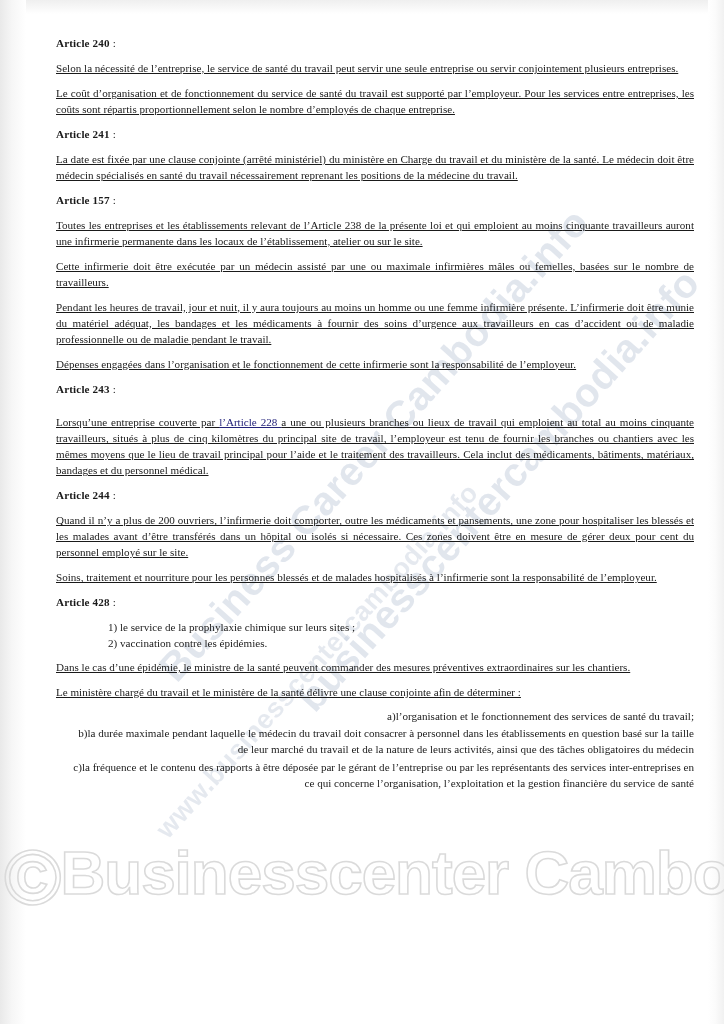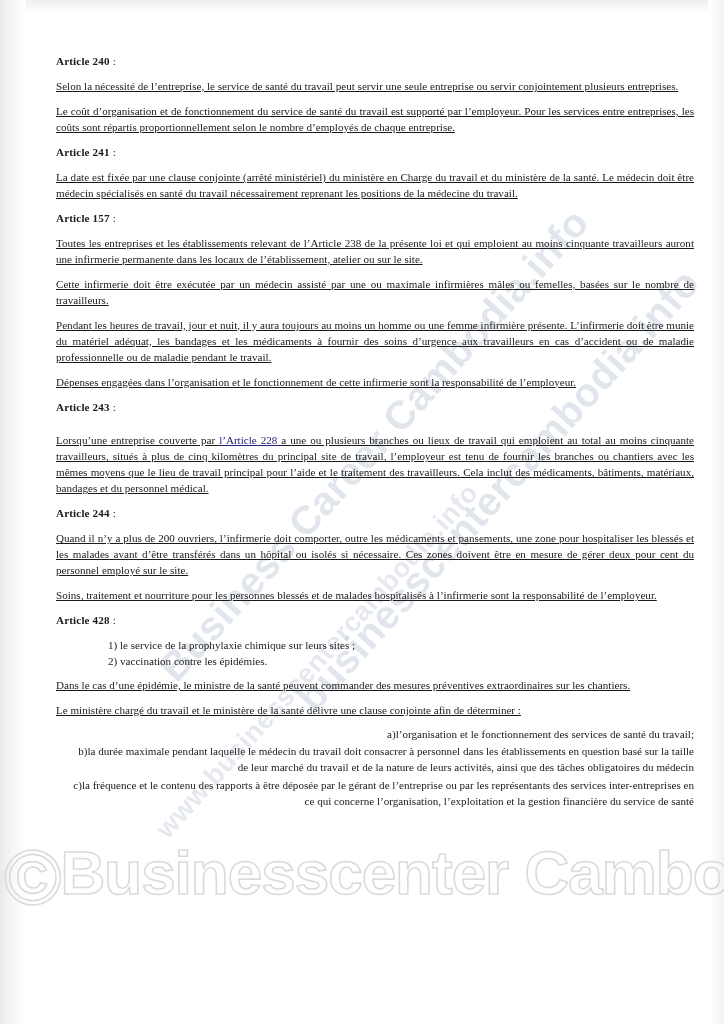--- a/index.html
+++ b/index.html
@@ -100,21 +100,21 @@
   .wm-bottom .wm-c {
     font-size: 78px;
     vertical-align: -10px;
   }
 
   
   .doc {
     position: absolute;
     z-index: 2;
     left: 56px;
-    top: 54px;
+    top: 36px;
     width: 638px;
     color: #1a1a1a;
     font-size: 11.1px;
     line-height: 1.44;
     text-align: justify;
     text-justify: inter-word;
   }
 
   .art-head {
     font-weight: 700;

